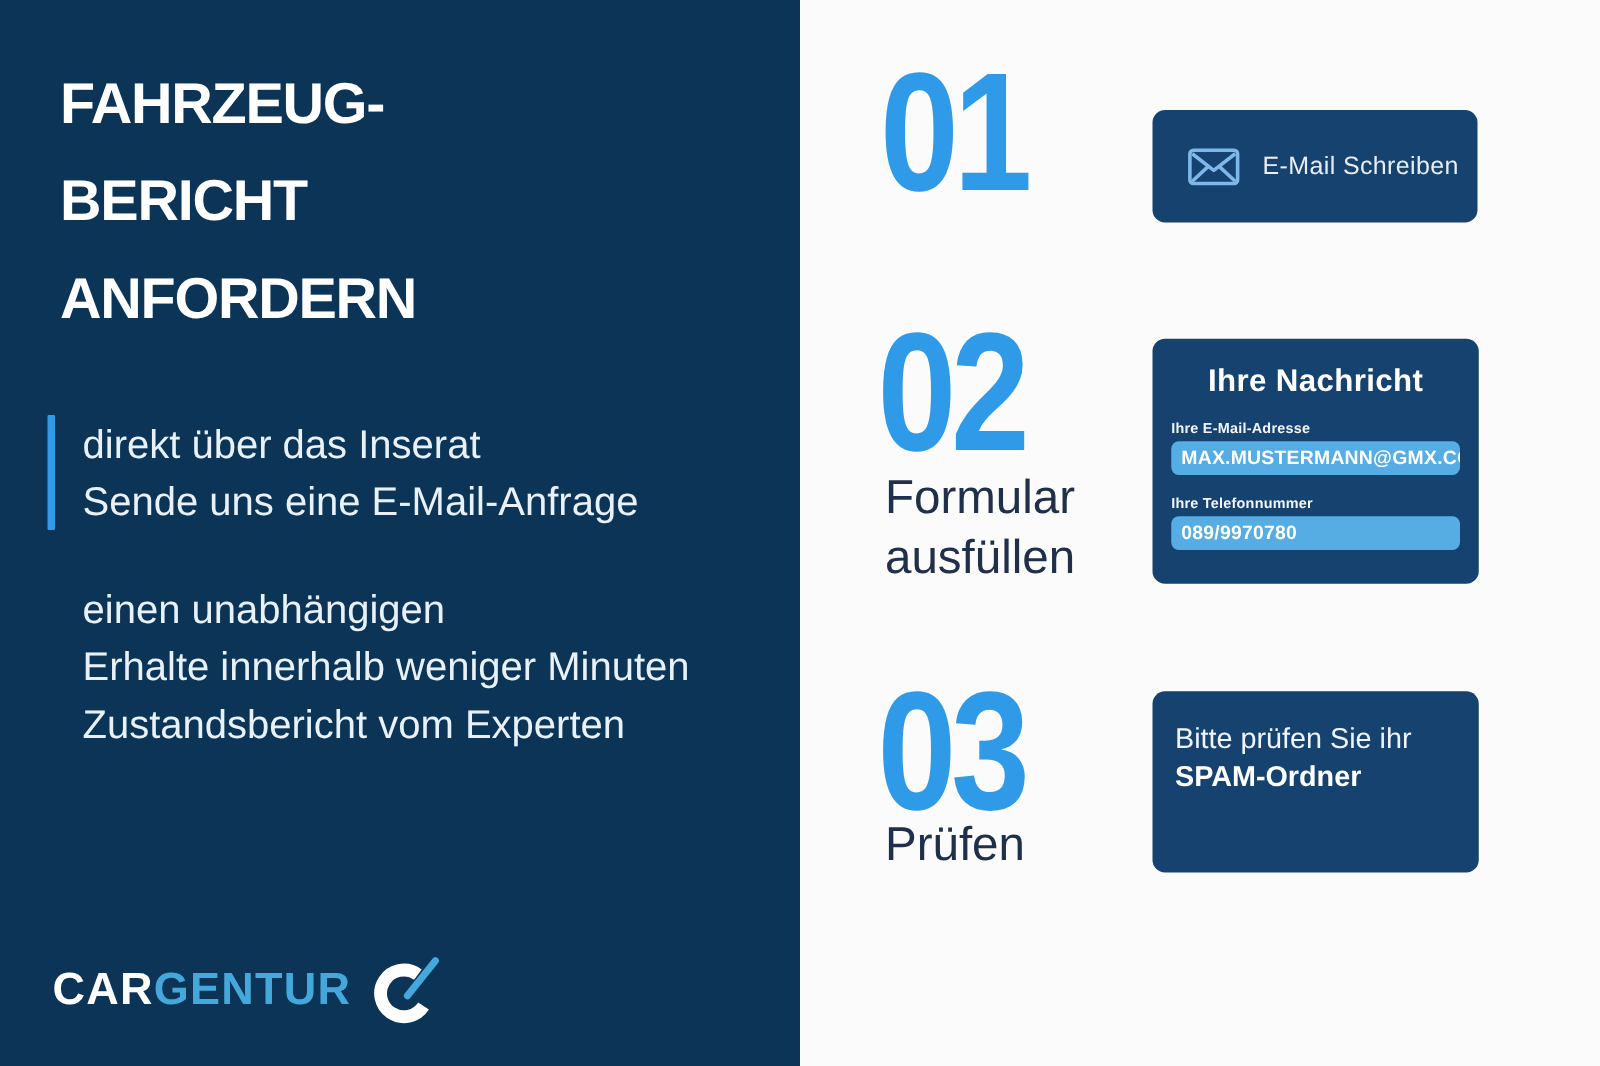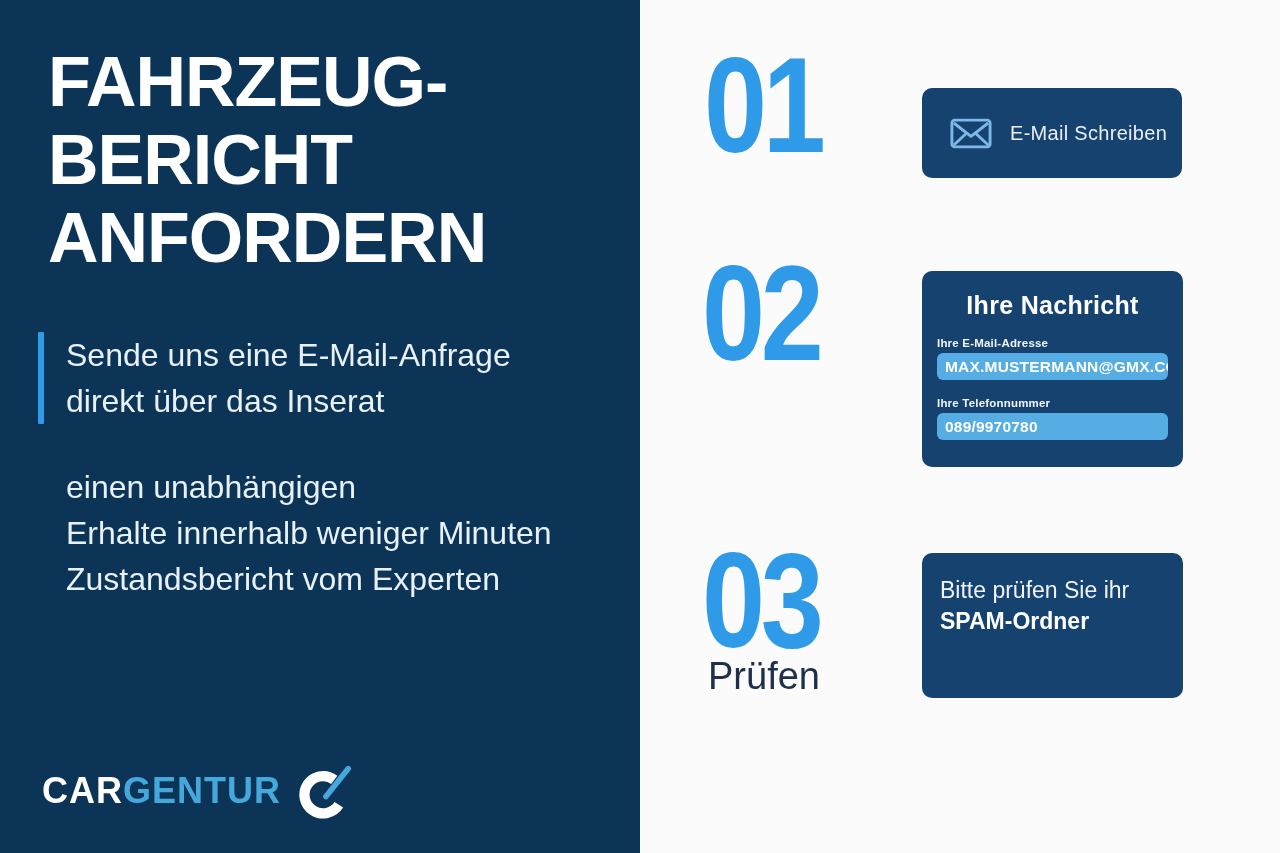--- a/index.html
+++ b/index.html
@@ -18,21 +18,21 @@
     background:#FBFBFB; overflow:hidden;
   }
 
   
   .left-panel {
     position:absolute; left:0; top:0; width:640px; height:853px;
     background:var(--panel-navy);
   }
   .title {
     position:absolute; left:48px; top:43px;
-    font-size:70px; line-height:78px; font-weight:700;
+    font-size:46px; line-height:78px; font-weight:700;
     color:#FFFFFF; letter-spacing:-1px;
   }
   .title span { display:block; }
   .intro {
     position:absolute; left:38px; top:332px; display:flex;
   }
   .accent-bar {
     width:6px; background:var(--step-blue); border-radius:1px;
     margin-right:22px; align-self:stretch;
   }
@@ -118,22 +118,22 @@
   <div class="left-panel">
     <h1 class="title">
       <span>FAHRZEUG-</span>
       <span>BERICHT</span>
       <span>ANFORDERN</span>
     </h1>
 
     <div class="intro">
       <div class="accent-bar"></div>
       <div class="para">
+        <span>direkt über das Inserat</span>
         <span>Sende uns eine E-Mail-Anfrage</span>
-        <span>direkt über das Inserat</span>
       </div>
     </div>
 
     <div class="para body-text">
       <span>einen unabhängigen</span>
       <span>Erhalte innerhalb weniger Minuten</span>
       <span>Zustandsbericht vom Experten</span>
     </div>
 
     <div class="logo">
@@ -154,20 +154,24 @@
       <svg viewBox="0 0 44 32">
         <rect x="2" y="2" width="40" height="28" rx="3" fill="none" stroke="var(--envelope-blue)" stroke-width="3"></rect>
         <polyline points="4,5 22,19 40,5" fill="none" stroke="var(--envelope-blue)" stroke-width="3" stroke-linejoin="round"></polyline>
         <line x1="4" y1="28" x2="17" y2="16" stroke="var(--envelope-blue)" stroke-width="3"></line>
         <line x1="40" y1="28" x2="27" y2="16" stroke="var(--envelope-blue)" stroke-width="3"></line>
       </svg>
       <span class="email-button-label">E-Mail Schreiben</span>
     </div>
 
     <div class="step-number" id="number-2">02</div>
+    <div class="step-label" id="label-2">
+      <span>Formular</span>
+      <span>ausfüllen</span>
+    </div>
     <div class="form-card">
       <div class="form-title">Ihre Nachricht</div>
       <div class="field-group email">
         <div class="field-label">Ihre E-Mail-Adresse</div>
         <div class="field-value">MAX.MUSTERMANN@GMX.COM</div>
       </div>
       <div class="field-group phone">
         <div class="field-label">Ihre Telefonnummer</div>
         <div class="field-value">089/9970780</div>
       </div>

